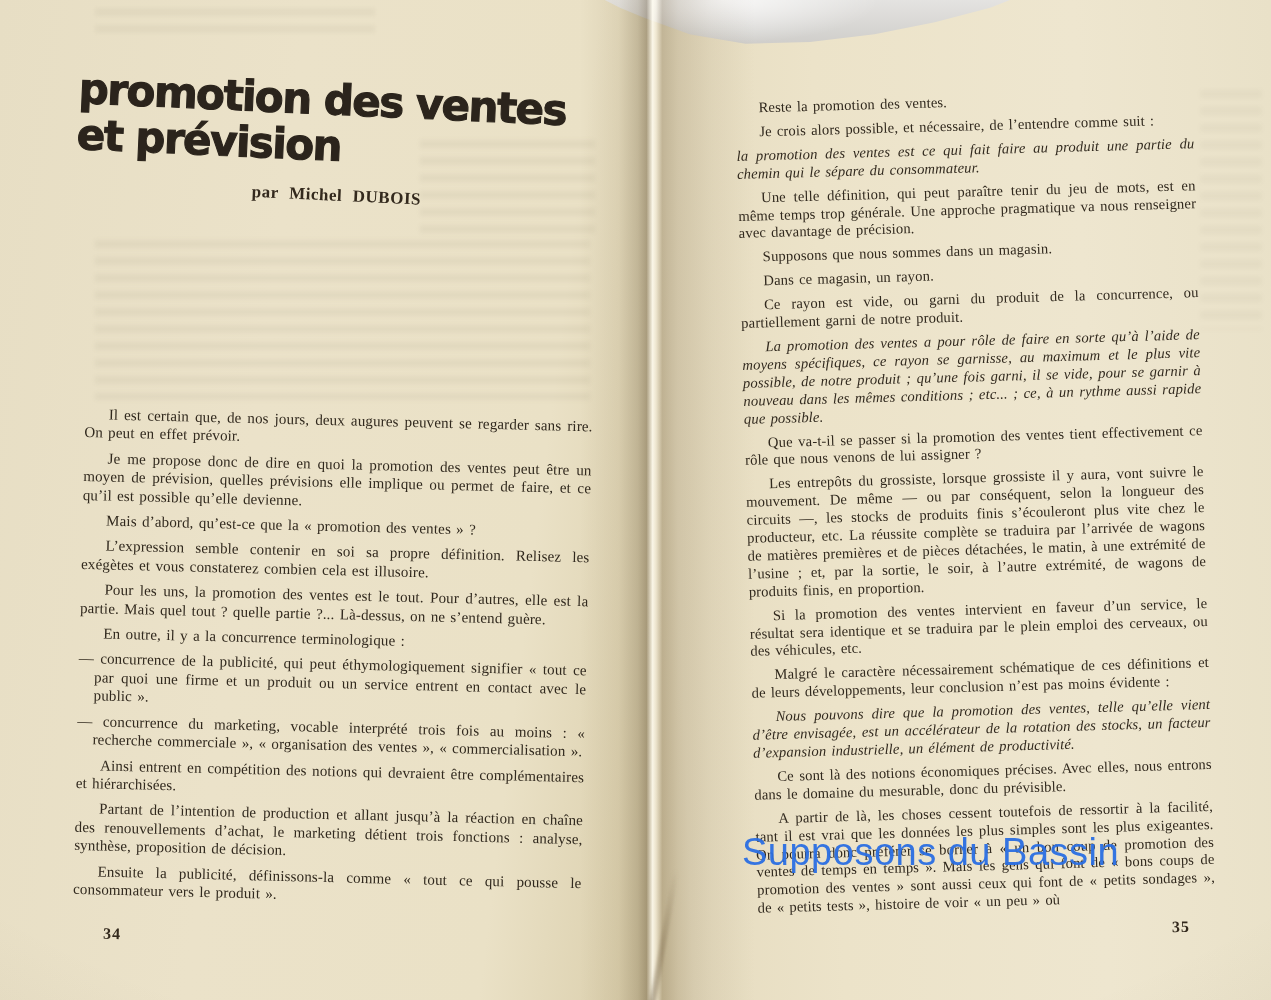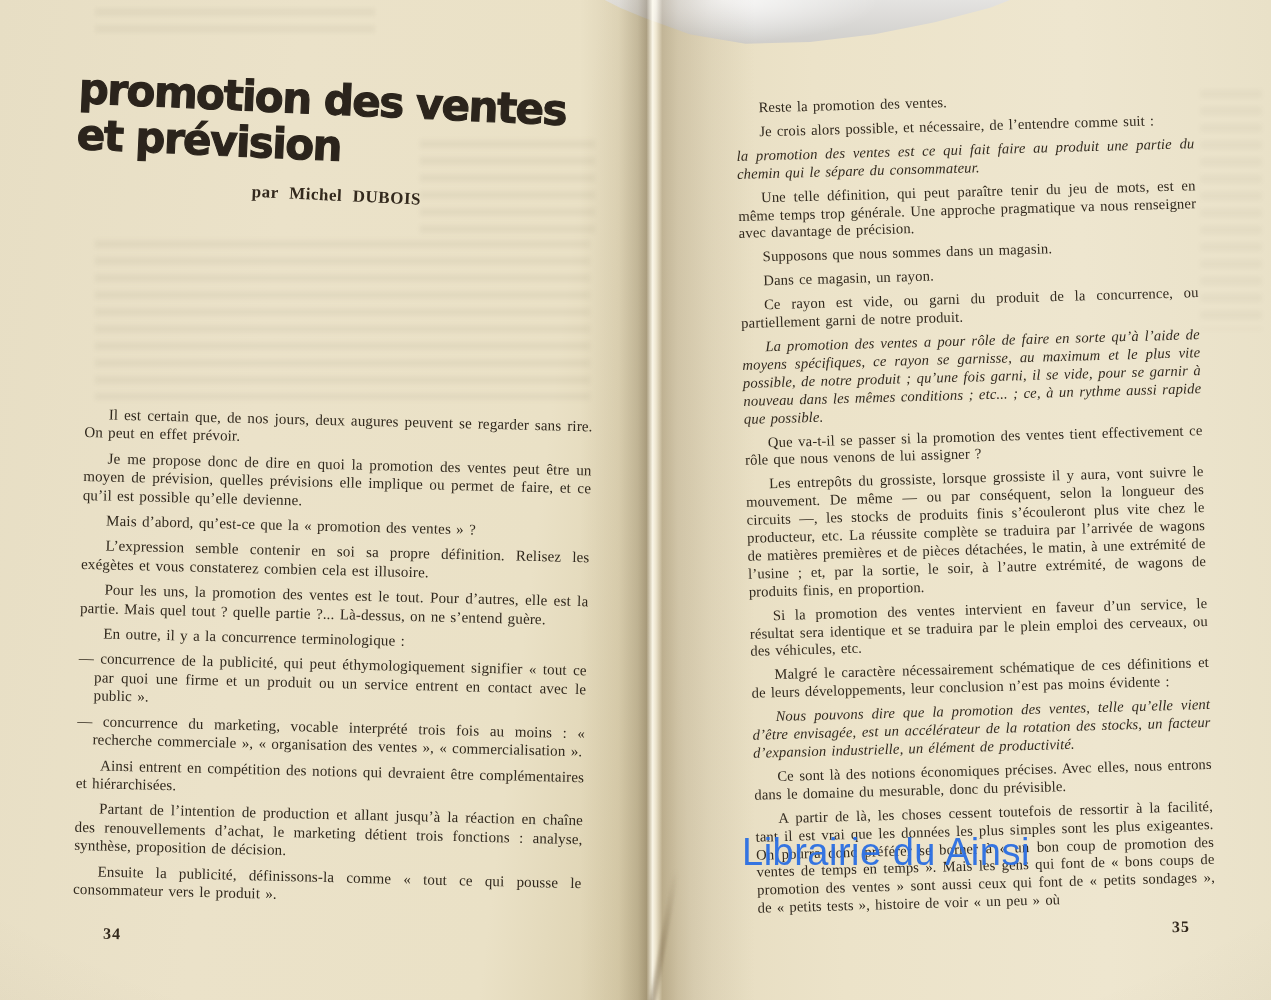--- a/index.html
+++ b/index.html
@@ -151,13 +151,13 @@
   </div>
 
 <div class="page-number pn-left">34</div>
 <div class="page-number pn-right">35</div>
 
 <div class="top-notch"></div>
 <div class="gutter"></div>
 <div class="crease"></div>
 <div class="vignette"></div>
 
-<div class="watermark">Librairie du Ainsi</div>
+<div class="watermark">Supposons du Bassin</div>
 
 </body></html>

